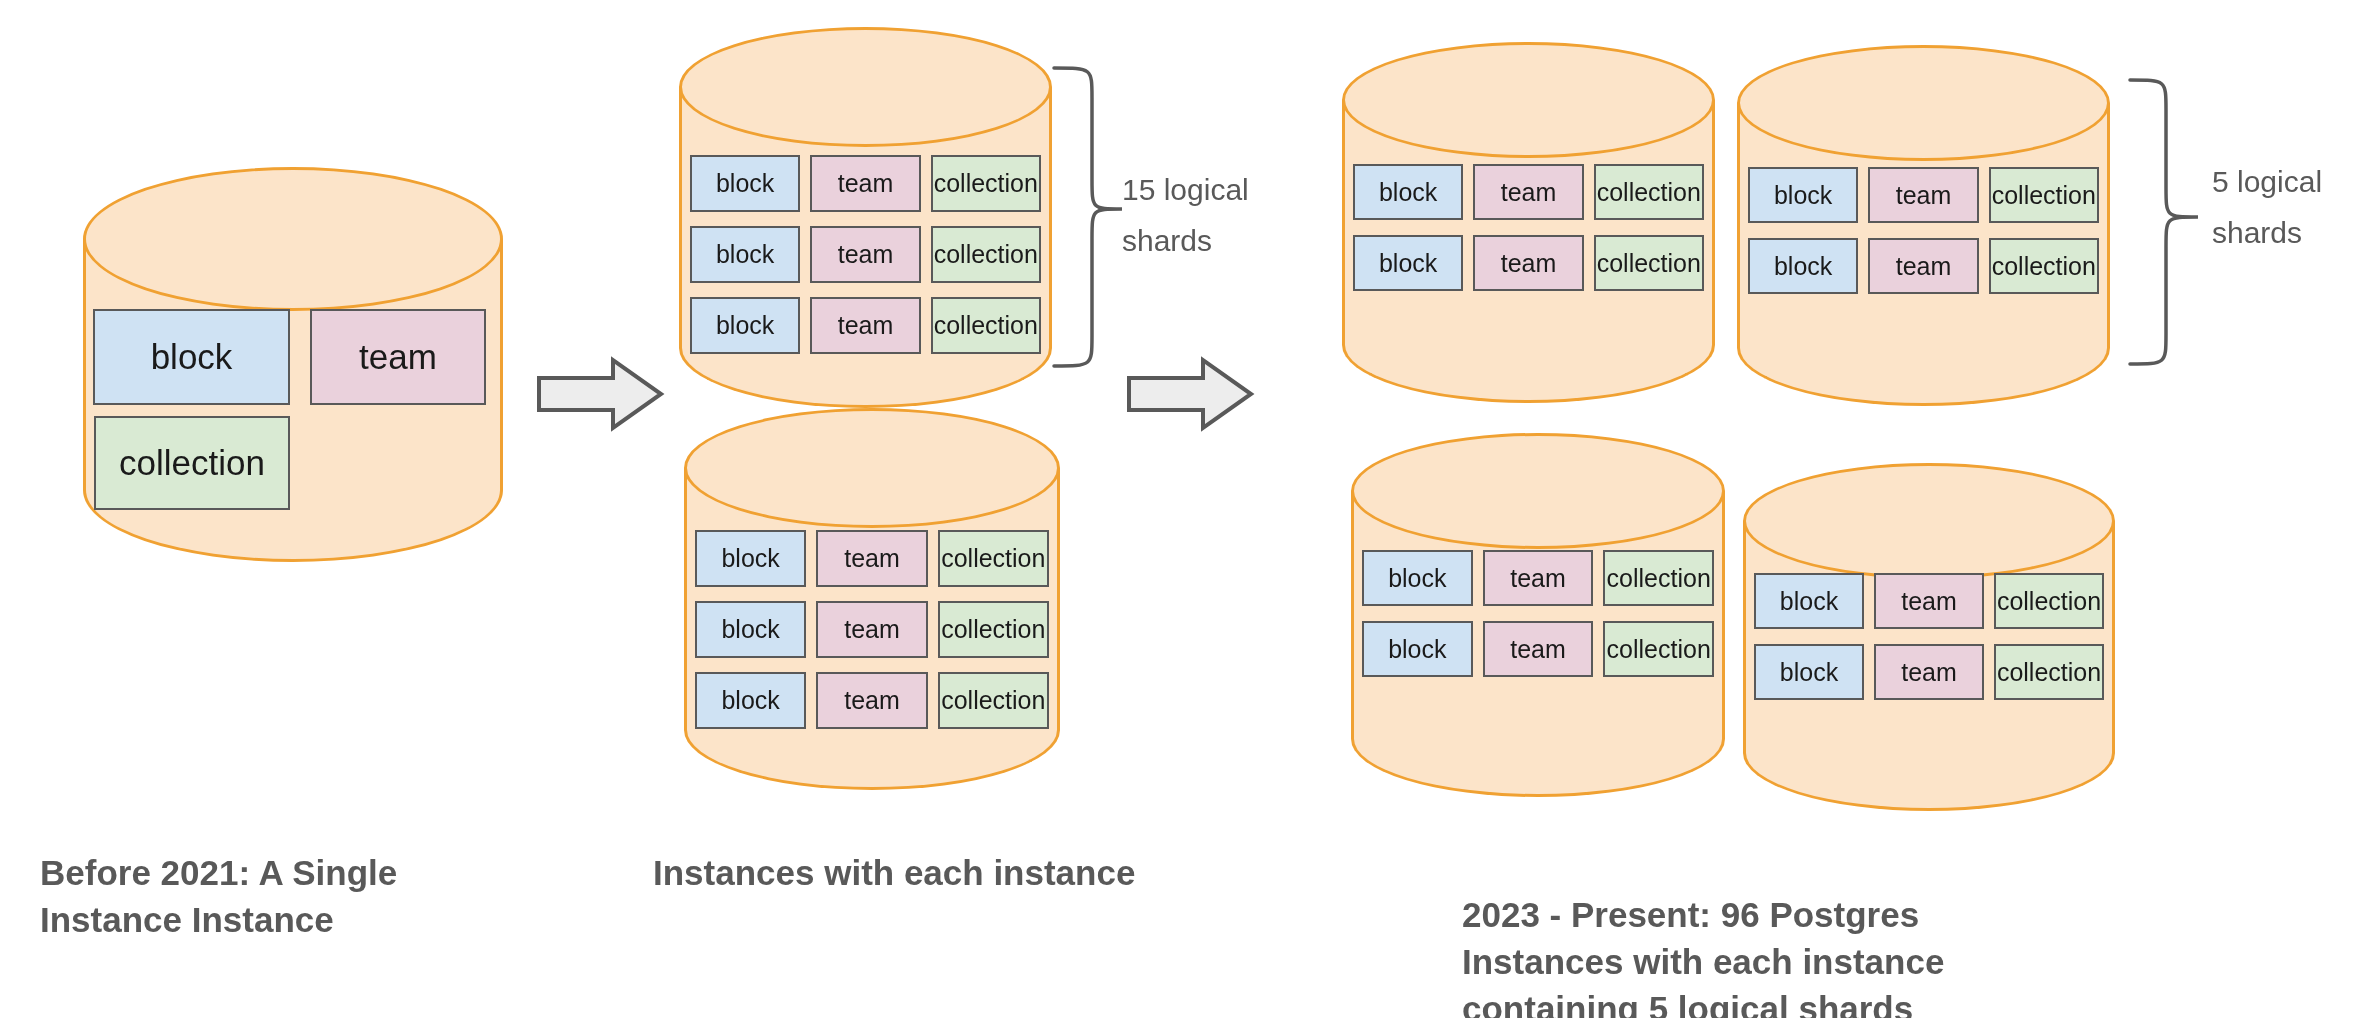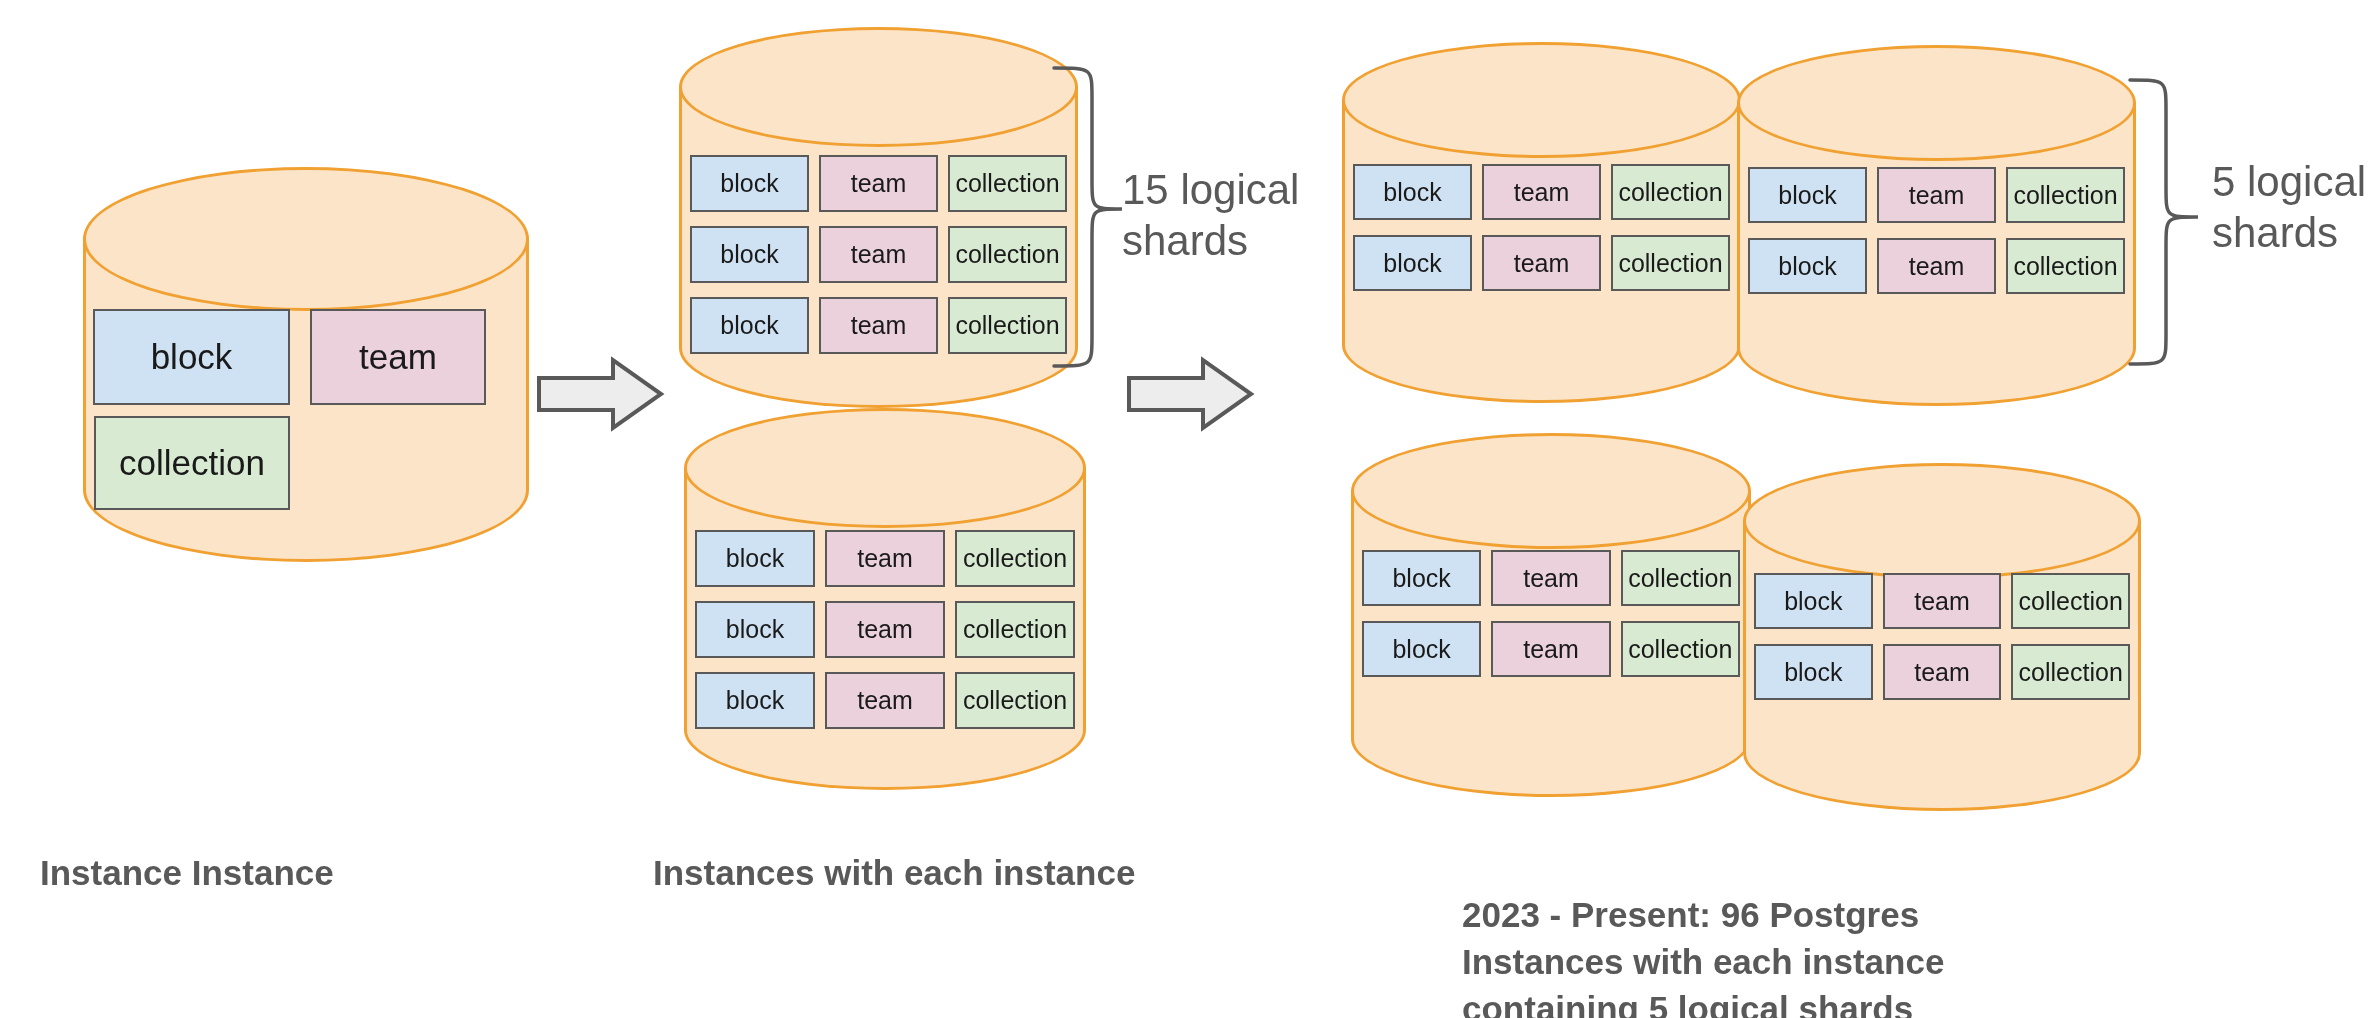--- a/index.html
+++ b/index.html
@@ -4,21 +4,21 @@
 <style>
   html,body{margin:0;padding:0;background:#ffffff;}
   .canvas{
     position:relative;
     width:2374px;height:1018px;
     background:var(--background,#ffffff);
     overflow:hidden;
     font-family:"Liberation Sans","DejaVu Sans",sans-serif;
   }
   
-  .cyl{position:absolute;padding-left:26px;}
+  .cyl{position:absolute;}
   .cyl-top{
     position:absolute;left:0;right:0;top:0;
     border-radius:50%;
     background:var(--cylinder-fill,#FCE4C9);
     border:3px solid var(--cylinder-stroke,#F0A132);
     box-sizing:border-box;z-index:2;
   }
   .cyl-body{
     position:absolute;left:0;right:0;bottom:0;
     background:var(--cylinder-fill,#FCE4C9);
@@ -54,21 +54,21 @@
   
   .caption{
     position:absolute;z-index:4;
     color:var(--caption-text,#595959);
     font-weight:bold;font-size:35px;line-height:47px;
   }
   .caption div{white-space:nowrap;}
   .shard-label{
     position:absolute;z-index:4;
     color:var(--annotation-text,#595959);
-    font-size:42px;line-height:51px;
+    font-size:30px;line-height:51px;
   }
   .shard-label div{white-space:nowrap;}
   .deco{position:absolute;z-index:4;}
 </style>
 </head>
 <body>
 
 <div class="canvas">
 
   <div>
@@ -79,20 +79,21 @@
         <span>block</span>
       </div>
       <div class="tbl abs pink" style="left:227px;top:142px;width:176px;height:96px;">
         <span>team</span>
       </div>
       <div class="tbl abs green" style="left:11px;top:249px;width:196px;height:94px;">
         <span>collection</span>
       </div>
     </div>
     <div class="caption" style="left:40px;top:849px;">
+      <div>Before 2021: A Single</div>
       <div>Instance Instance</div>
     </div>
   </div>
 
   <svg class="deco" style="left:536px;top:355px;" width="130" height="78" viewBox="0 0 130 78">
     <polygon points="3,23 77,23 77,5 125,39 77,73 77,55 3,55" style="fill:var(--arrow-fill,#EDEDED);stroke:var(--arrow-stroke,#595959);stroke-width:4;stroke-linejoin:miter;"></polygon>
   </svg>
 
   <div>
 

